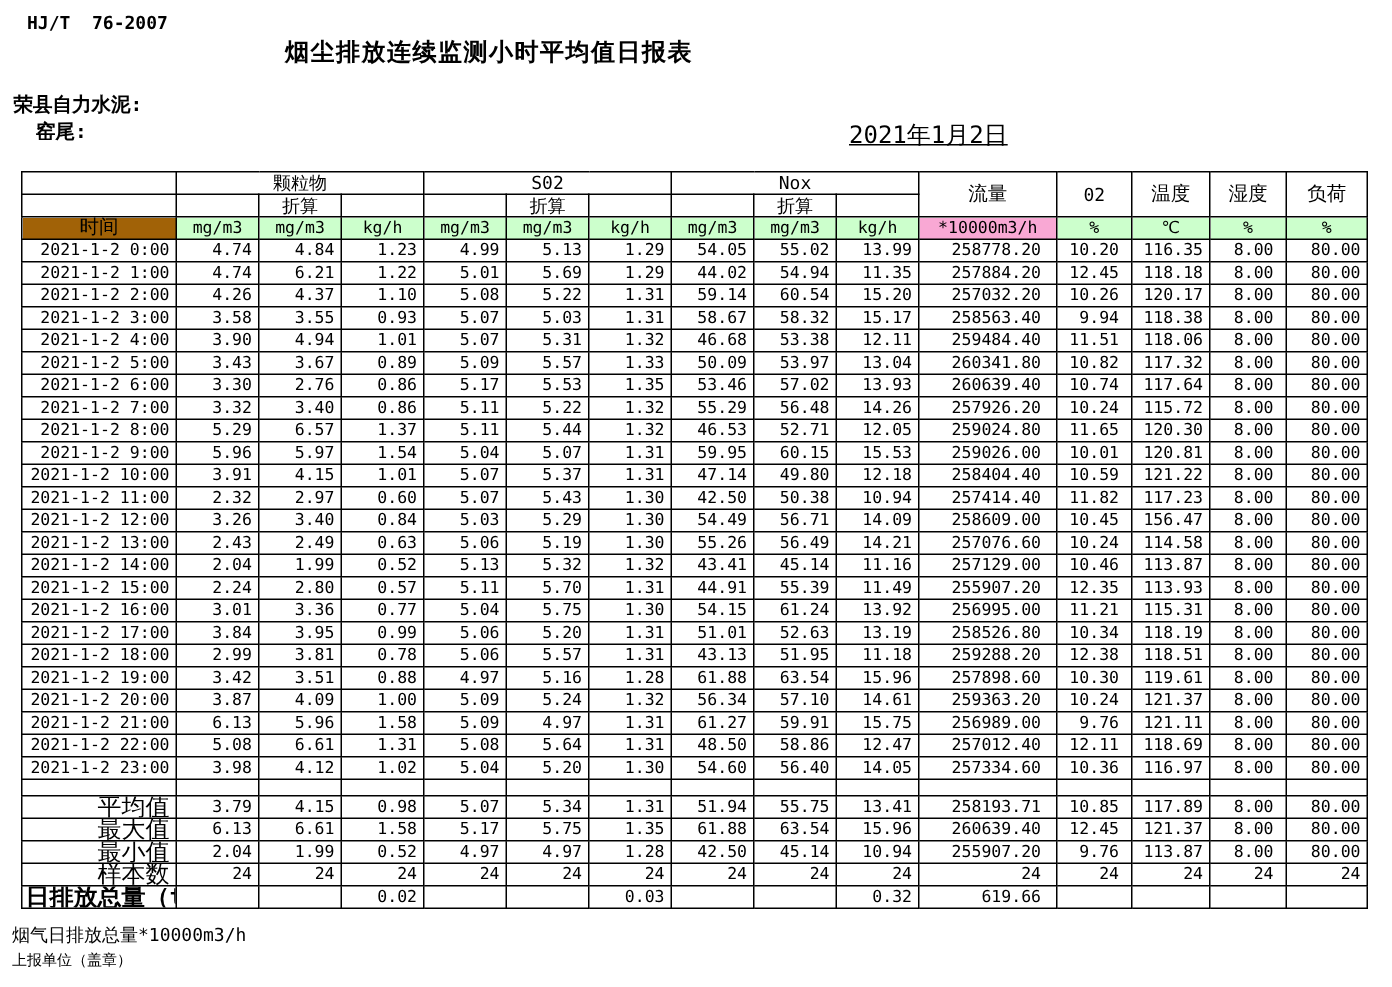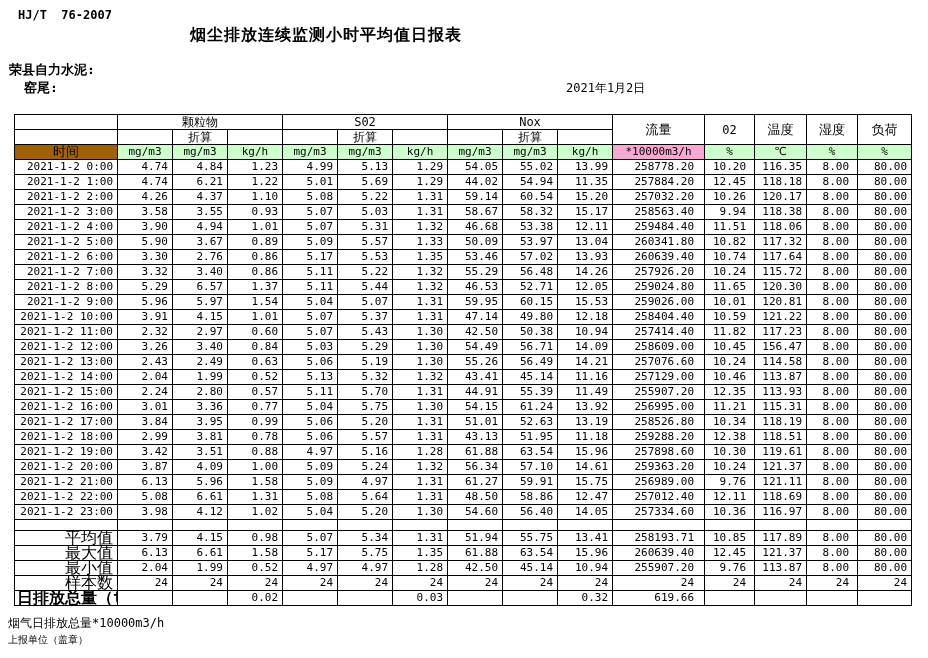--- a/index.html
+++ b/index.html
@@ -6,21 +6,21 @@
   body{
     width:928px;height:658px;position:relative;background:#ffffff;
     font-family:"DejaVu Sans Mono","DejaVu Sans","Liberation Sans",sans-serif;
     color:#000;
   }
   .abs{position:absolute;white-space:pre;}
   .std{top:8px;left:18px;font-size:12px;font-weight:bold;}
   .title{top:25px;left:0;width:652px;text-align:center;font-size:16px;font-weight:bold;letter-spacing:1px;}
   .company{top:61px;left:9px;font-size:13px;font-weight:bold;}
   .point{top:79px;left:24px;font-size:13px;font-weight:bold;}
-  .date{top:80px;left:566px;font-size:12px;}
+  .date{top:80px;left:566px;font-size:16px;text-decoration:underline;}
   table{
     position:absolute;top:114px;left:14px;width:730px;
     border-collapse:collapse;table-layout:fixed;
   }
   td,th{
     border:1px solid #000;height:14px;line-height:14px;
     font-size:11px;font-weight:normal;padding:0;
     white-space:nowrap;overflow:hidden;
   }
   thead th{font-size:12px;text-align:center;}
@@ -188,21 +188,21 @@
         <td>53.38</td>
         <td>12.11</td>
         <td>259484.40</td>
         <td>11.51</td>
         <td>118.06</td>
         <td>8.00</td>
         <td>80.00</td>
       </tr>
       <tr class="data">
         <td>2021-1-2 5:00</td>
-        <td>5.90</td>
+        <td>3.43</td>
         <td>3.67</td>
         <td>0.89</td>
         <td>5.09</td>
         <td>5.57</td>
         <td>1.33</td>
         <td>50.09</td>
         <td>53.97</td>
         <td>13.04</td>
         <td>260341.80</td>
         <td>10.82</td>

